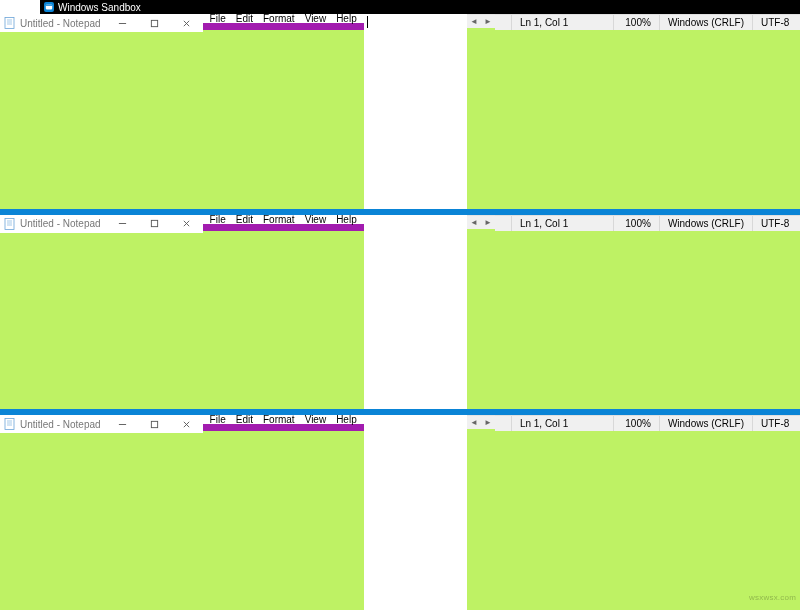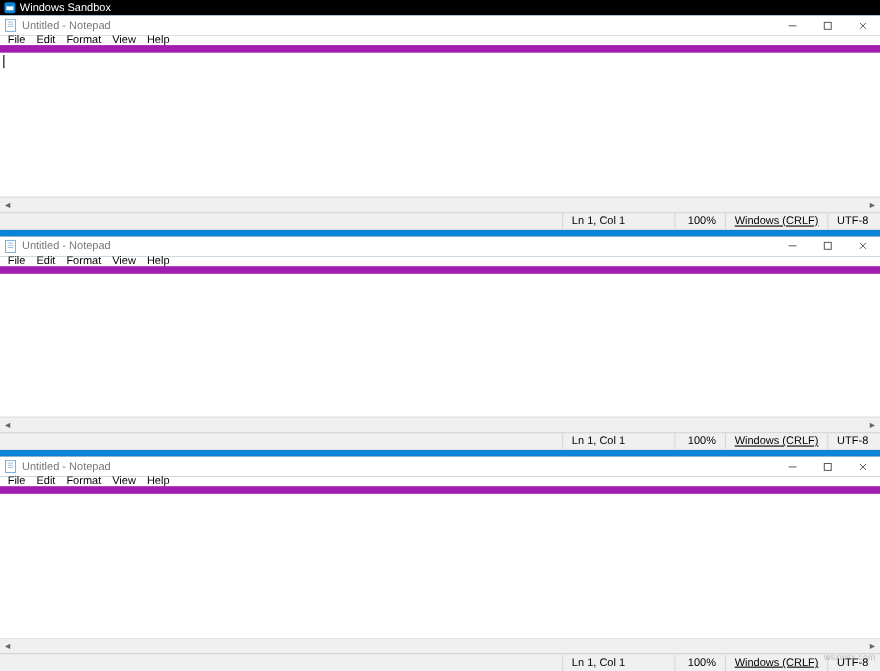--- a/index.html
+++ b/index.html
@@ -1,29 +1,29 @@
 <!DOCTYPE html>
 <html><head>
 <meta charset="utf-8">
 <style>
   * { box-sizing: border-box; margin: 0; padding: 0; }
   html, body { width: 800px; height: 610px; font-family: "Segoe UI", Tahoma, sans-serif; font-size: 11px; overflow: hidden; background: #fff; }
   .outer-titlebar {
     height: 14px; background: #000; color: #fff; display: flex; align-items: center;
-    padding: 0 4px; font-size: 10px; gap: 4px;
+    padding: 0 4px; font-size: 10px; gap: 4px; margin-left: 40px;
   }
   .outer-titlebar .ticon {
     width: 10px; height: 10px; background: #0a84d6; border-radius: 2px; display: inline-flex;
     align-items: center; justify-content: center; color: #fff; font-size: 7px;
   }
   .sandbox-body {
     background: #0a84d6; padding: 0; height: calc(610px - 14px); display: flex; flex-direction: column; gap: 6px;
   }
   .notepad {
-    background: #0c4a6e; display: flex; flex-direction: column; flex: 1 1 0; min-height: 0;
+    background: #bef264; display: flex; flex-direction: row; flex: 1 1 0; min-height: 0;
     border: 0;
   }
   .np-titlebar {
     height: 18px; background: #fff; display: flex; align-items: center; padding: 0 2px 0 4px;
     color: #777; font-size: 10px; gap: 4px;
   }
   .np-titlebar .np-icon {
     width: 12px; height: 12px; display: inline-flex;
   }
   .np-titlebar .np-title { flex: 0 0 auto; }
@@ -55,21 +55,21 @@
   .np-status {
     height: 16px; background: #f0f0f0; border-top: 1px solid #e0e0e0; display: flex; align-items: stretch;
     font-size: 10px; color: #000;
   }
   .np-status .cell {
     border-left: 1px solid #d8d8d8; padding: 0 8px; display: flex; align-items: center; white-space: nowrap;
   }
   .np-status .grow { flex: 1 1 auto; border-left: none; }
   .np-status .cell.lncol { min-width: 78px; }
   .np-status .cell.zoom { min-width: 46px; justify-content: flex-end; margin-left: 24px; }
-  .np-status .cell.eol { min-width: 90px; text-decoration: underline; }
+  .np-status .cell.eol { min-width: 90px; }
   .np-status .cell.enc { min-width: 48px; }
   .watermark {
     position: fixed; right: 4px; bottom: 8px; font-size: 8px; color: rgba(0,0,0,0.25);
     pointer-events: none; letter-spacing: 0.2px;
   }
 </style>
 </head>
 <body>
 
 <div class="outer-titlebar">

